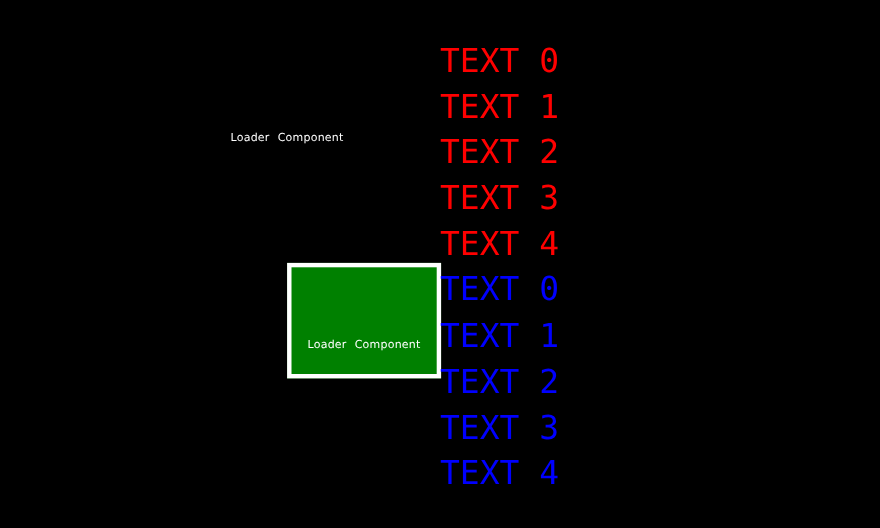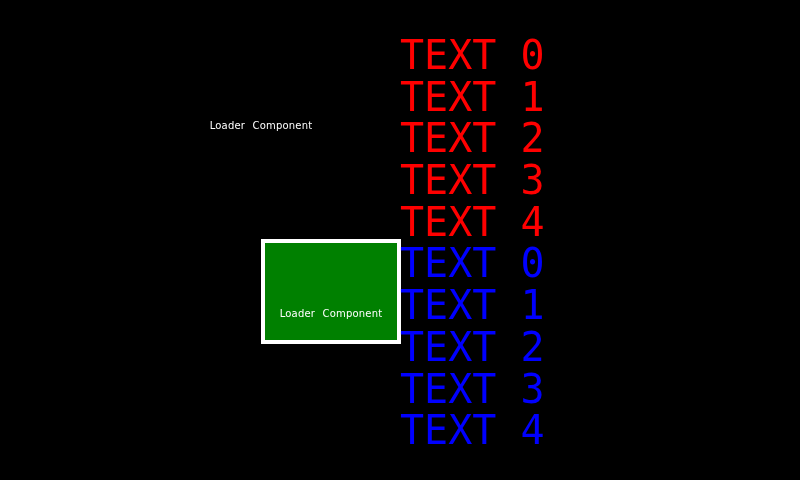--- a/index.html
+++ b/index.html
@@ -41,21 +41,21 @@
     border: 4px solid #fff;
     display: flex;
     align-items: center;
     justify-content: center;
   }
   .text-list {
     position: absolute;
     left: 400px;
     top: 35px;
     font-family: "DejaVu Sans Mono", monospace;
-    font-size: 40px;
+    font-size: 30px;
   }
   .text-row {
     height: 41.7px;
     line-height: 41.7px;
     white-space: pre;
   }
 </style>
 </head>
 <body>
 

